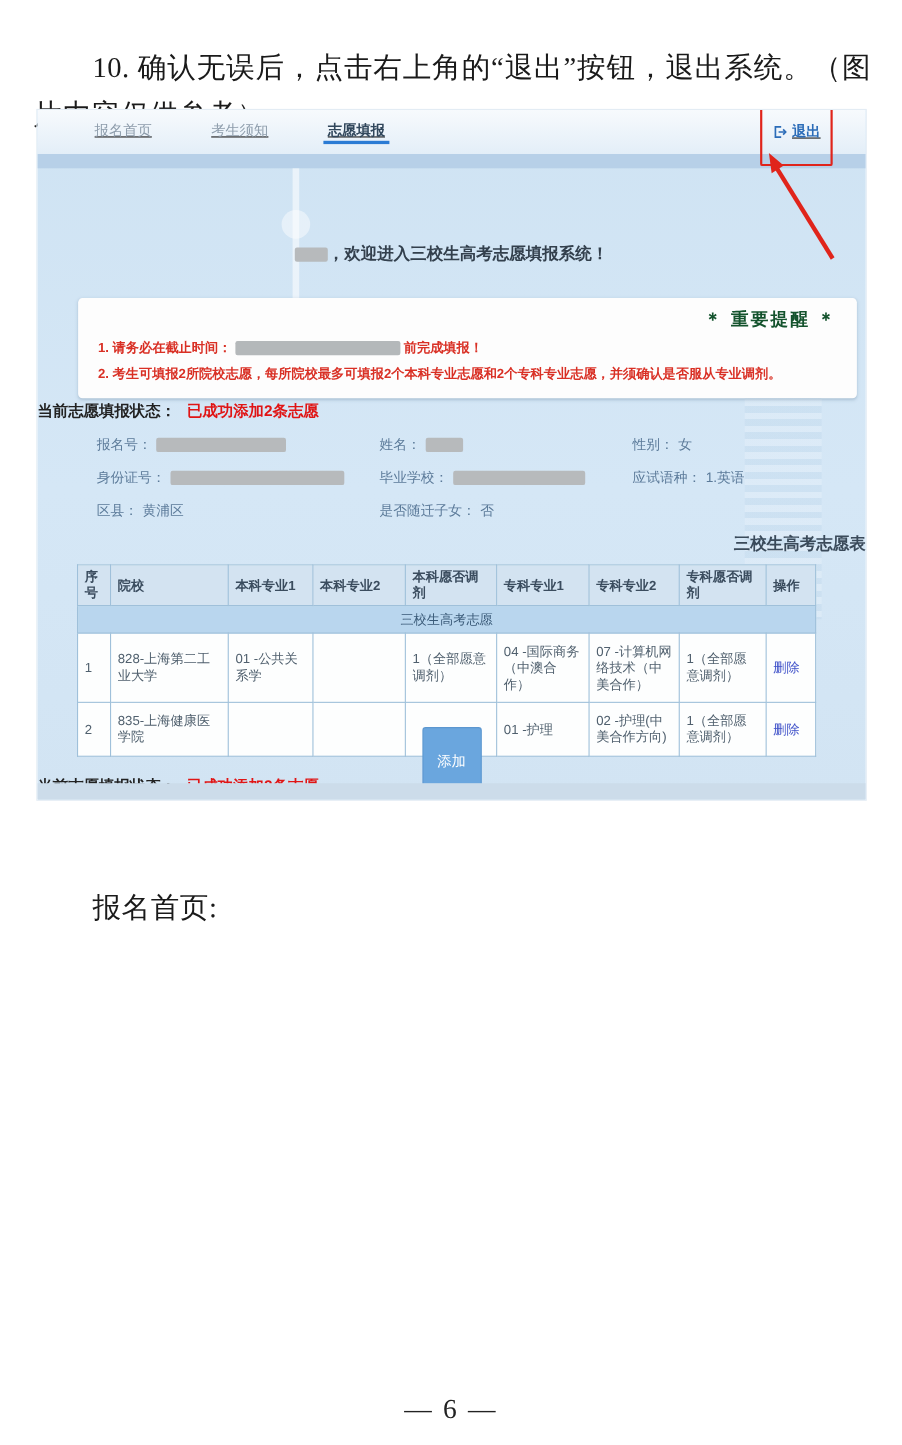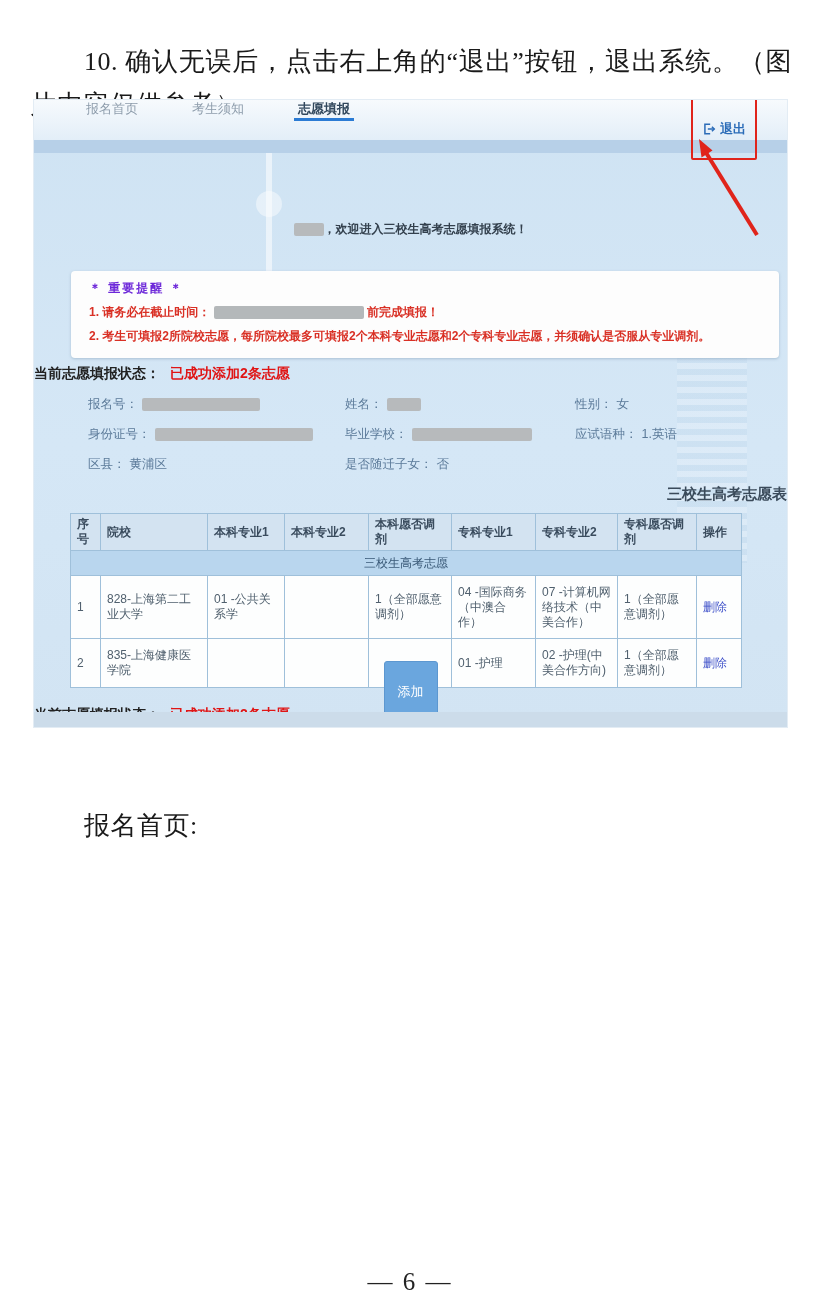--- a/index.html
+++ b/index.html
@@ -14,48 +14,48 @@
   .tip-body{top:828px;text-indent:54px;line-height:50px;}
   .page-num{position:absolute;left:0;right:0;top:1268px;text-align:center;
             font-size:25px;color:#222;letter-spacing:2px;}
 
   
   .shot{position:absolute;left:34px;top:100px;width:753px;height:627px;
         font-family:"Liberation Sans","DejaVu Sans",sans-serif;
         background:linear-gradient(180deg,#cfe3f3 0%,#d5e7f6 55%,#d2e4f3 100%);
         overflow:hidden;box-shadow:0 0 0 1px #e3ecf4;}
   
-  .nav{position:relative;height:40px;display:flex;align-items:flex-start;
-       background:linear-gradient(180deg,#f7fafd,#e3eef8);}
+  .nav{position:relative;height:40px;display:flex;align-items:center;
+       background:linear-gradient(180deg,#f7fafd,#e3eef8);text-decoration:underline;}
   .tabs{display:flex;align-items:stretch;padding-left:48px;gap:46px;}
   .tab{display:flex;align-items:center;font-size:13px;color:#8d9cab;cursor:pointer;
        padding:0 4px;border-bottom:3px solid transparent;}
   .tab.active{color:#31475c;font-weight:bold;border-bottom:3px solid #2b7bd4;}
   .nav-right{margin-left:auto;display:flex;align-items:center;padding-right:34px;}
   .logout-wrap{position:relative;display:flex;align-items:center;gap:4px;
                color:#2b6cb8;font-size:13px;font-weight:bold;padding:20px 7px;cursor:pointer;}
   .logout-box{position:absolute;inset:-2px -4px;border:2px solid #e0241b;border-radius:2px;pointer-events:none;}
   
   .band{height:13px;background:#b7d0e8;}
   .content{position:relative;height:574px;}
   
   .sky1{position:absolute;left:232px;top:0;width:6px;height:120px;background:rgba(255,255,255,.55);}
   .sky2{position:absolute;left:222px;top:38px;width:26px;height:26px;border-radius:50%;background:rgba(255,255,255,.45);}
   .sky3{position:absolute;right:40px;top:150px;width:70px;height:260px;
         background:repeating-linear-gradient(180deg,rgba(255,255,255,.18) 0 6px,rgba(170,200,225,.18) 6px 12px);}
   .sky4{position:absolute;left:60px;bottom:60px;right:60px;height:120px;
         background:radial-gradient(ellipse at 50% 100%,rgba(255,255,255,.35),rgba(255,255,255,0) 70%);}
   
-  .welcome{position:absolute;left:0;right:0;top:68px;text-align:center;font-size:12px;
+  .welcome{position:absolute;left:0;right:0;top:68px;text-align:center;font-size:15px;
            font-weight:bold;color:#33404d;}
   .redact{display:inline-block;background:#b7babc;border-radius:2px;vertical-align:middle;height:13px;}
   
   .rem-box{position:absolute;left:37px;width:672px;top:118px;background:#fdfdfd;
            border-radius:4px;box-shadow:0 1px 3px rgba(90,120,150,.35);padding:9px 18px 13px;}
-  .rem-title{text-align:left;font-size:12px;font-weight:bold;color:#6d28d9;letter-spacing:2px;}
+  .rem-title{text-align:right;font-size:16px;font-weight:bold;color:#14532d;letter-spacing:2px;}
   .rem-line{font-size:12px;font-weight:bold;color:#d93025;margin-top:7px;line-height:17px;}
   
   .status-line{position:absolute;left:0;right:0;text-align:left;font-size:14px;font-weight:bold;color:#222;}
   .st1{top:212px;} .st2{top:553px;}
   .status-val{color:#e01515;margin-left:10px;}
   
   .profile{position:absolute;left:54px;right:30px;top:243px;display:grid;
            grid-template-columns:257px 230px auto;row-gap:13px;font-size:12.5px;color:#5b7a99;}
   .pcell{display:flex;align-items:center;gap:4px;}
   

